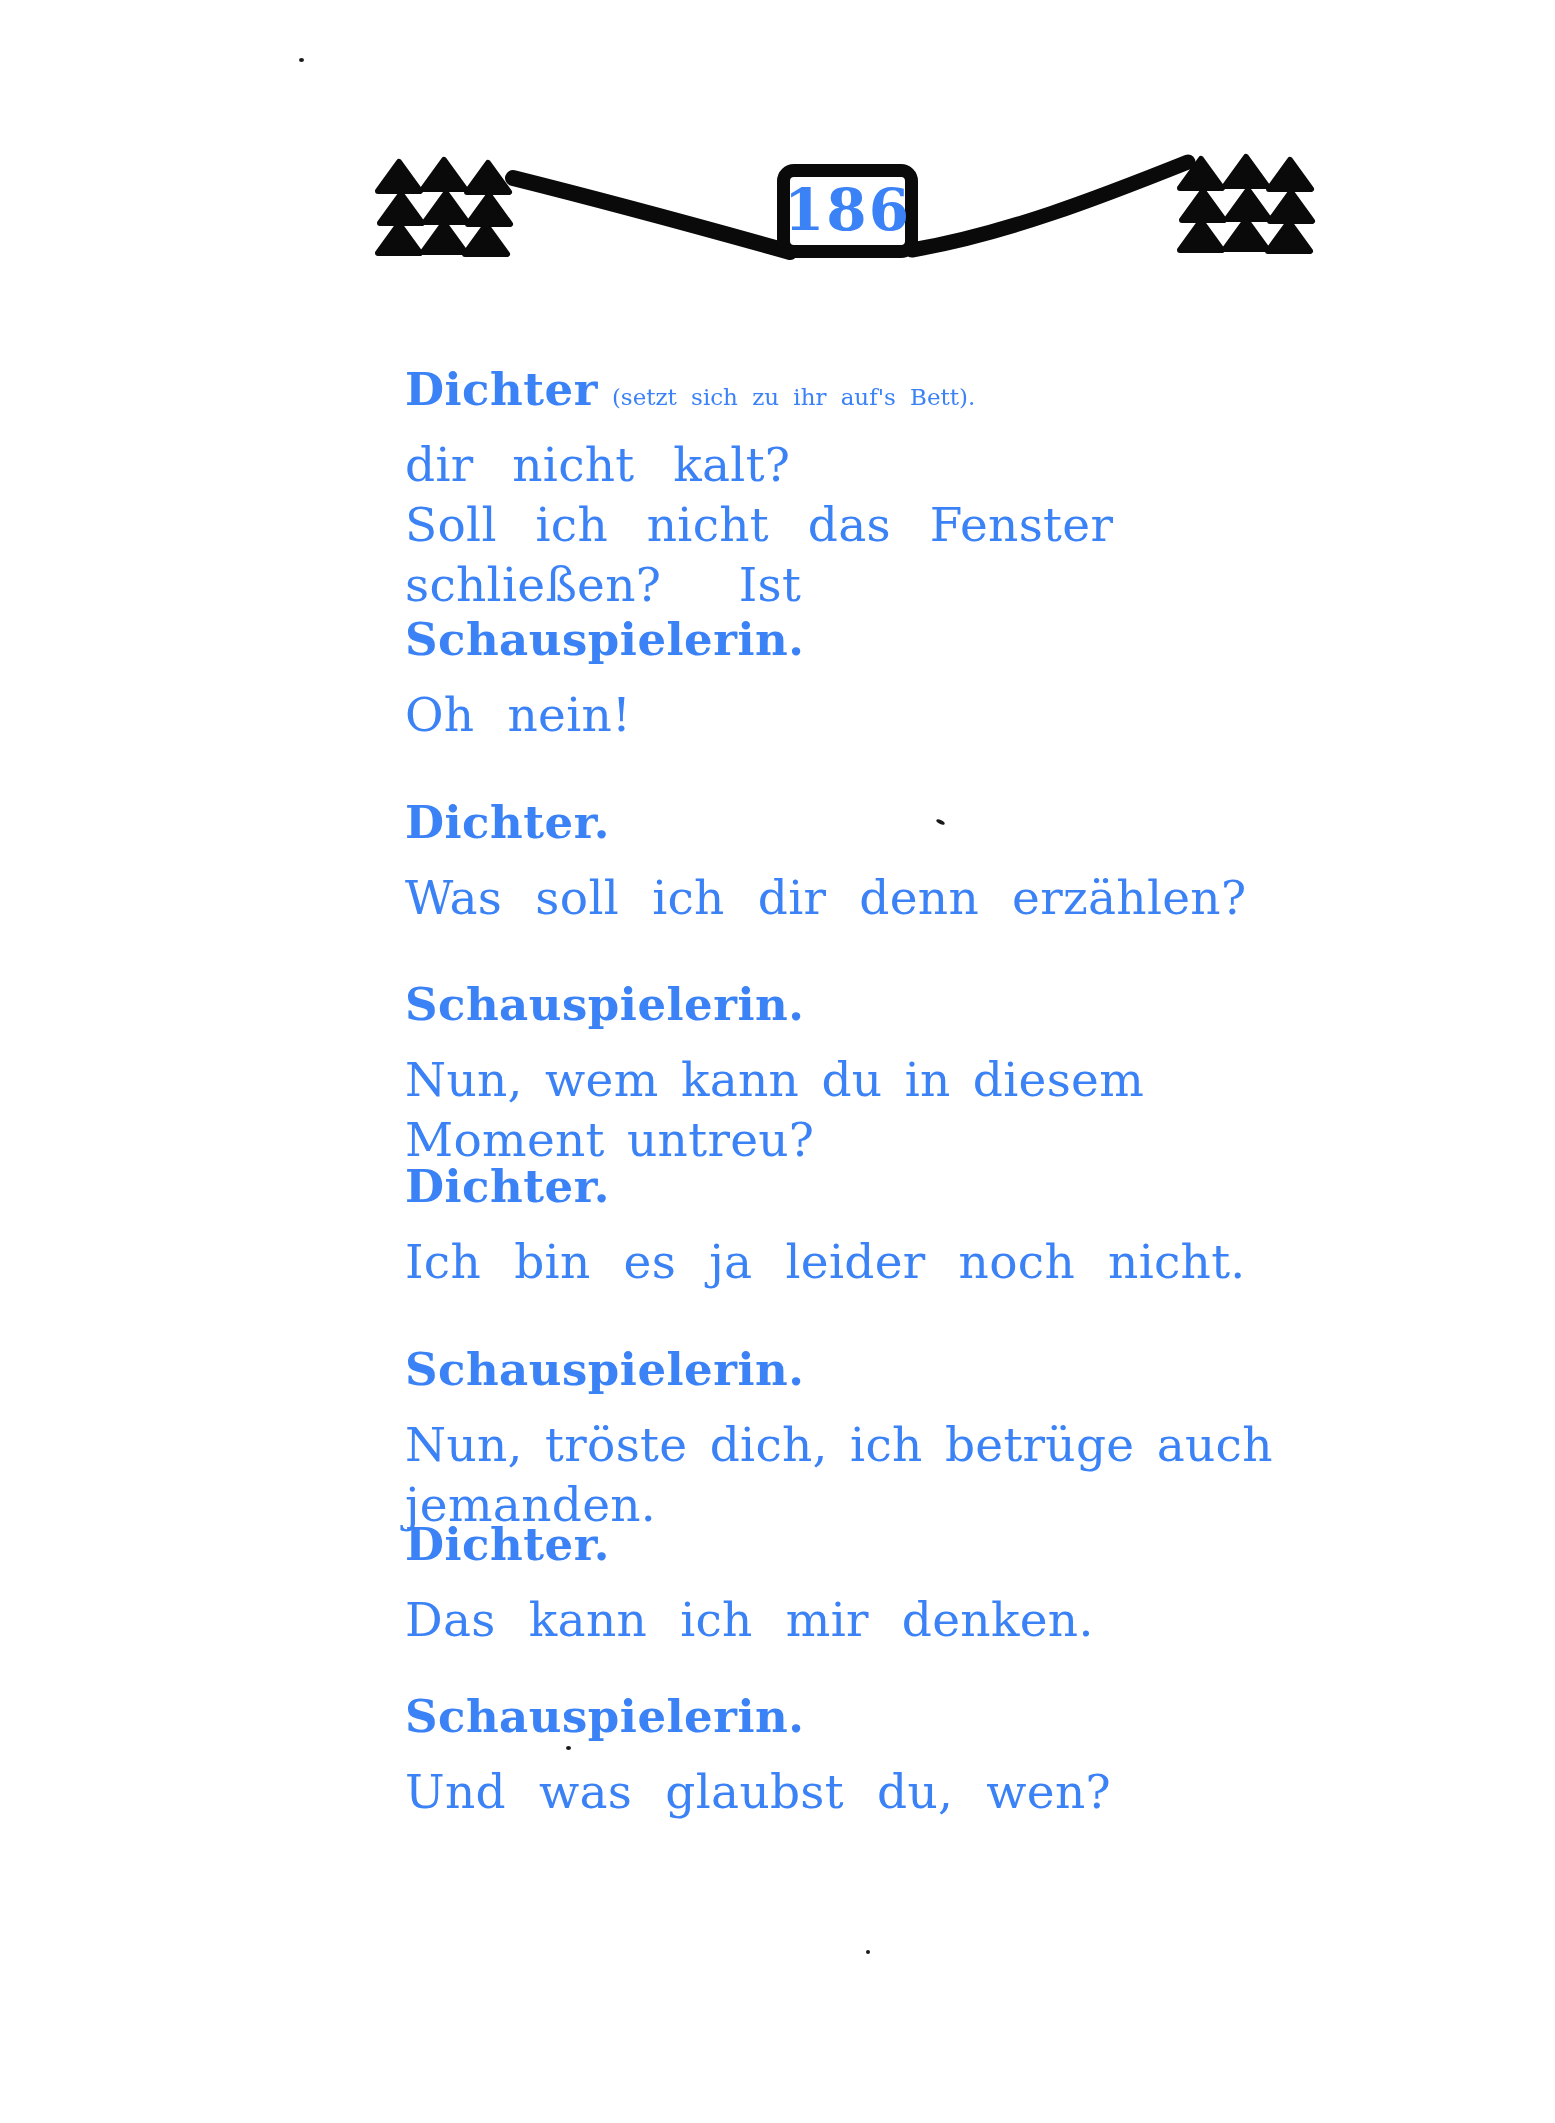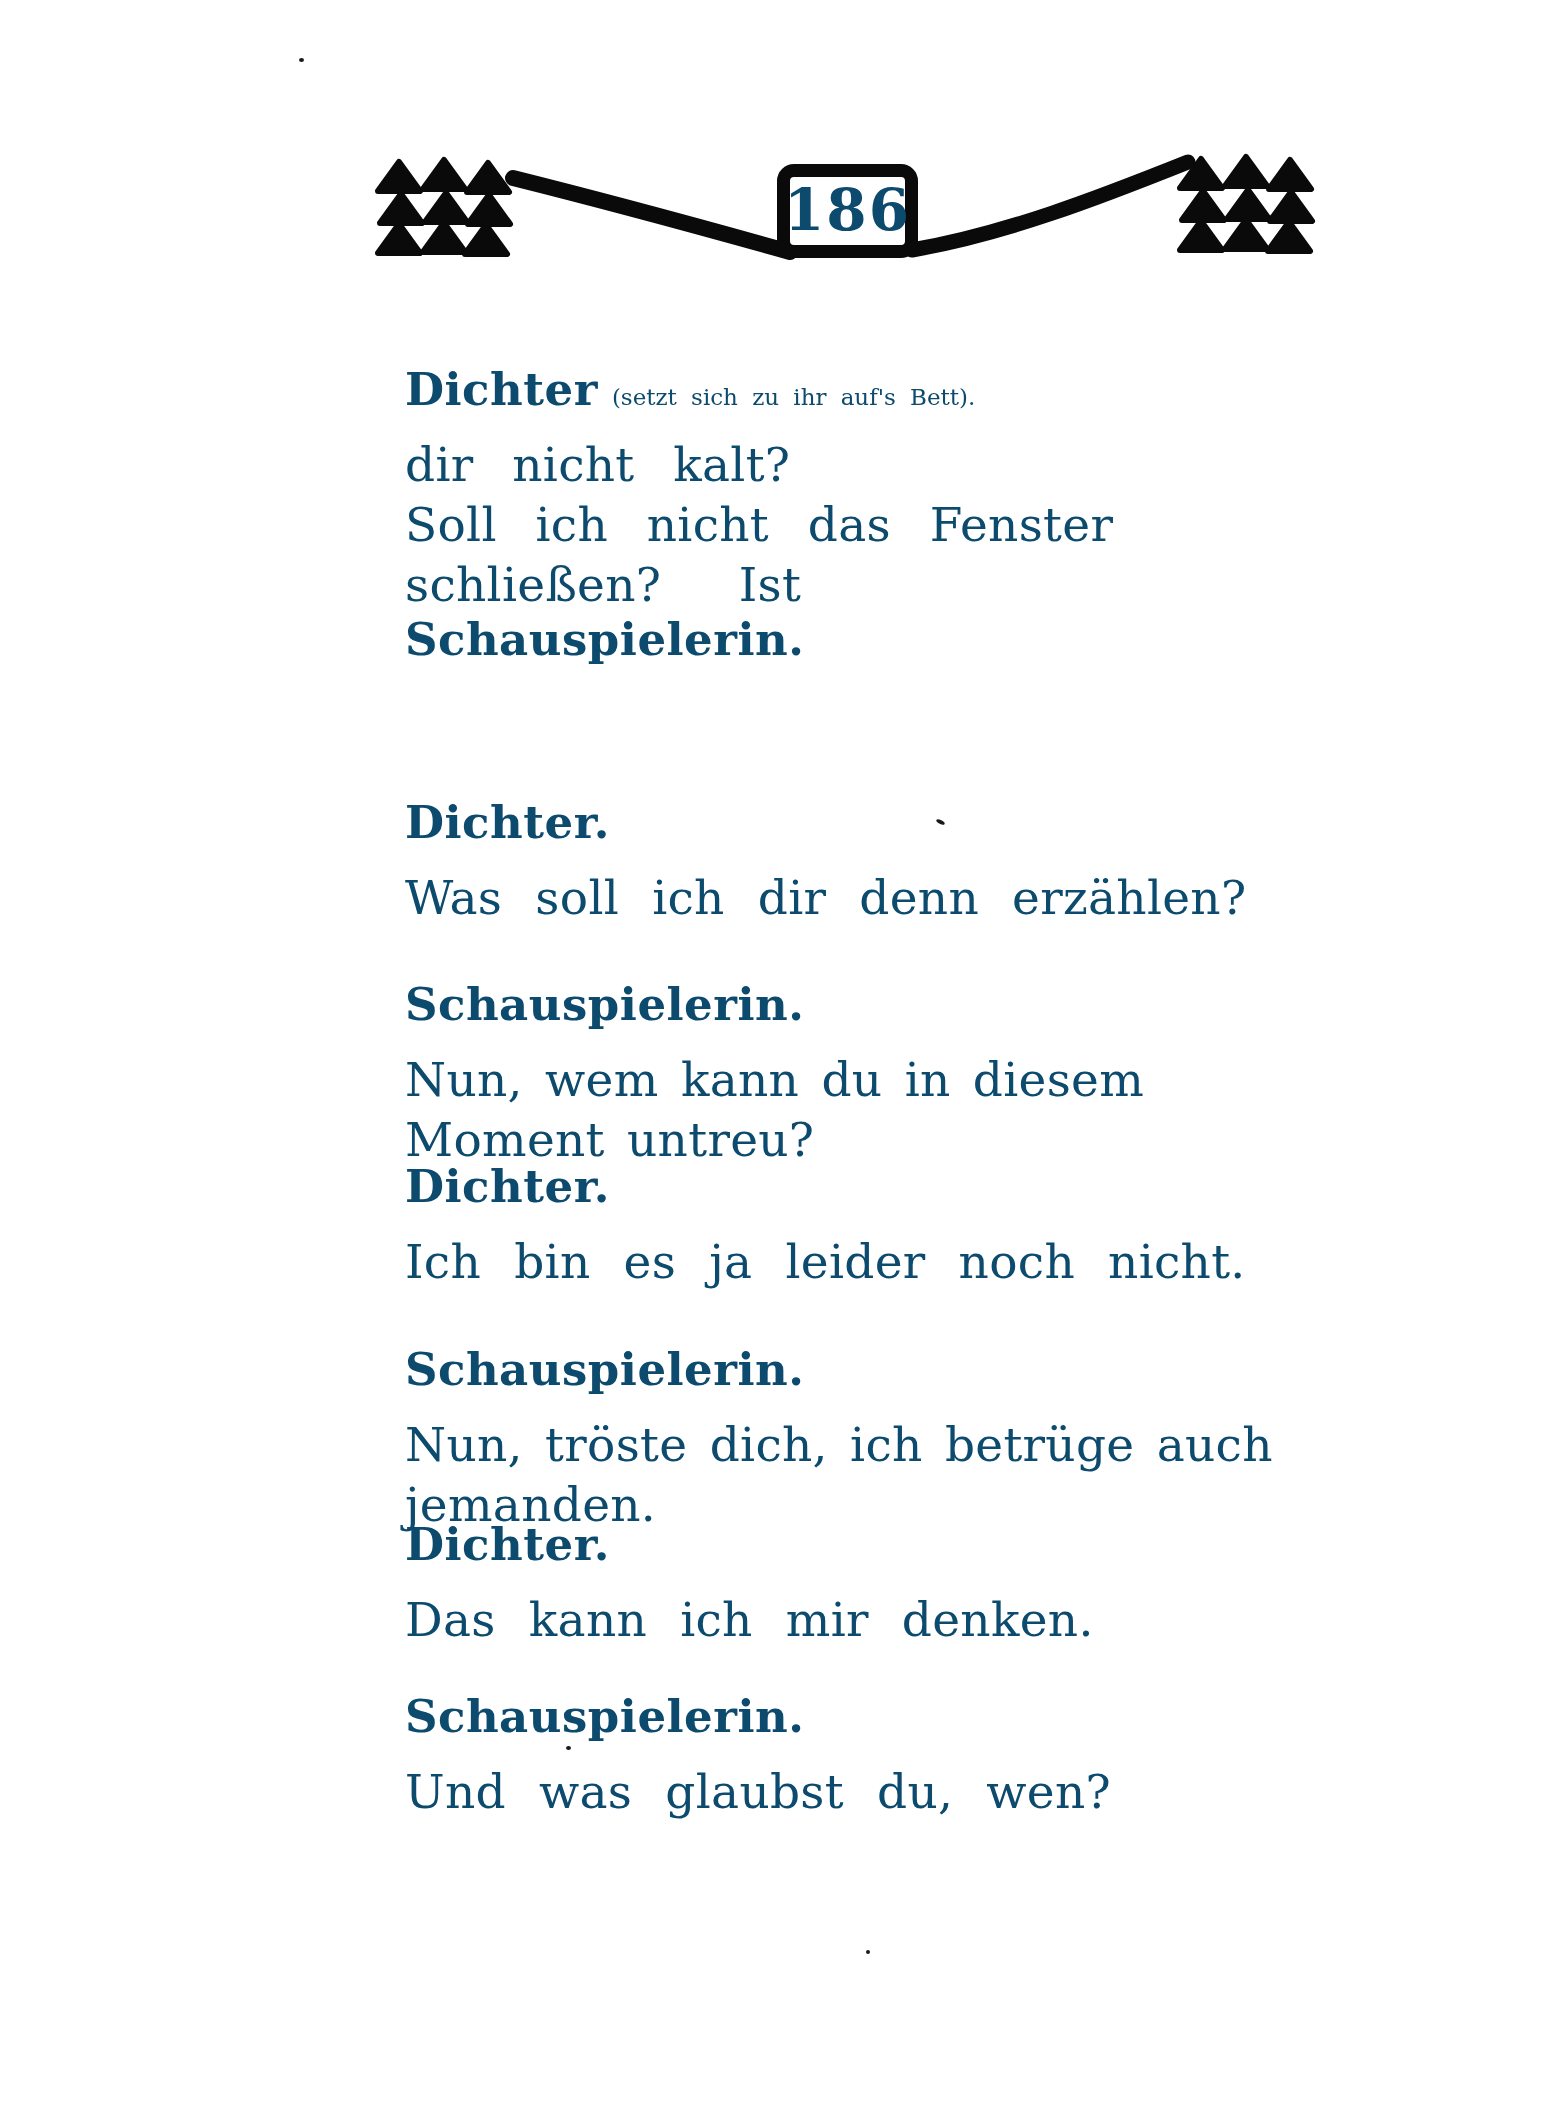--- a/index.html
+++ b/index.html
@@ -1,21 +1,21 @@
 <!DOCTYPE html>
 <html><head>
 <meta charset="utf-8">
 <style>
   html,body{margin:0;padding:0;background:#e8e8e8;}
   .page{
     position:relative;
     width:1555px;height:2123px;
     background:#ffffff;
     font-family:"DejaVu Serif","Liberation Serif",serif;
-    color:#0c4a6e;
+    color:#3b82f6;
     overflow:hidden;
   }
   .header-svg{position:absolute;left:0;top:0;}
   .pagenum-box{
     position:absolute;
     left:777px;top:164px;width:141px;height:94px;
     box-sizing:border-box;
     border:13px solid #0a0a0a;
     border-radius:17px;
     background:#ffffff;
@@ -100,20 +100,21 @@
   </div>
 
   <div class="entry" style="top:360px">
     <div class="speaker-line"><span class="speaker">Dichter</span><span class="stage">(setzt sich zu ihr auf's Bett).</span></div>
     <div class="line ws-wide">dir nicht kalt?</div>
     <div class="line ws-wide">Soll ich nicht das Fenster schließen?  Ist</div>
   </div>
 
   <div class="entry" style="top:610px">
     <div class="speaker-line"><span class="speaker">Schauspielerin.</span></div>
+    <div class="line">Oh nein!</div>
   </div>
 
   <div class="entry" style="top:793px">
     <div class="speaker-line"><span class="speaker">Dichter.</span></div>
     <div class="line">Was soll ich dir denn erzählen?</div>
   </div>
 
   <div class="entry" style="top:975px">
     <div class="speaker-line"><span class="speaker">Schauspielerin.</span></div>
     <div class="line ws-tight">Nun, wem kann du in diesem Moment untreu?</div>

